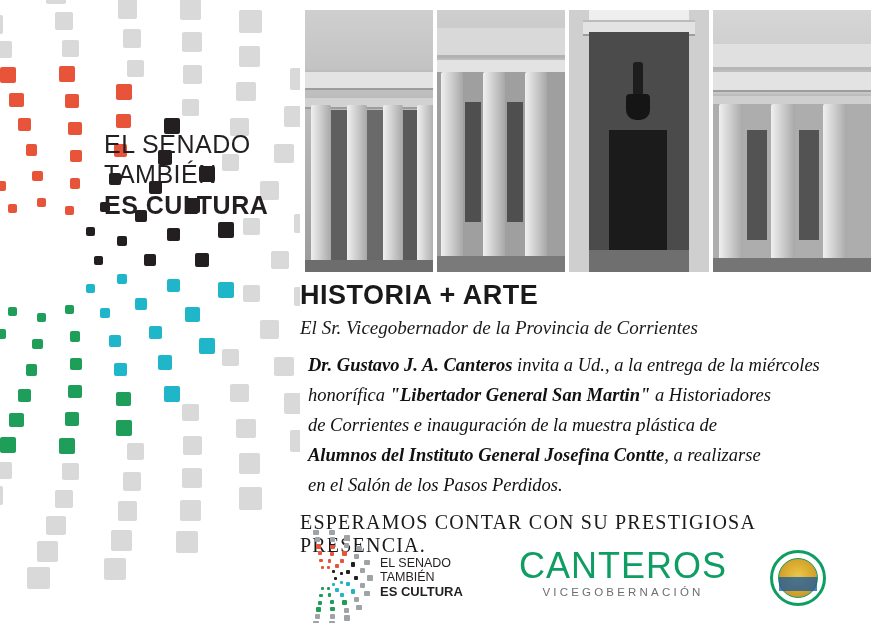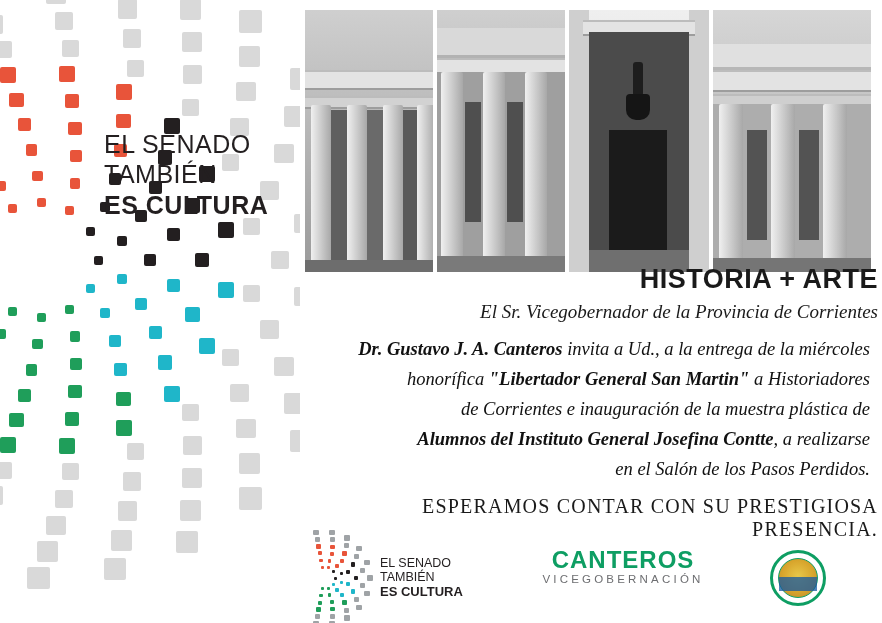--- a/index.html
+++ b/index.html
@@ -129,23 +129,23 @@
   }
   .floor {
     position: absolute;
     background: #6d6d6d;
   }
 
   
   .content {
     position: absolute;
     left: 300px;
-    top: 264px;
+    top: 280px;
     width: 578px;
-    text-align: right;
+    text-align: left;
   }
   .title {
     font-family: "Liberation Sans", sans-serif;
     font-weight: 700;
     font-size: 27px;
     color: #1a1a1a;
     letter-spacing: 0.5px;
     margin: 0 0 6px 0;
   }
   .subtitle {
@@ -217,22 +217,22 @@
     text-align: center;
     color: #0e9e63;
   }
   .f-logo2 .g {
     font-size: 21px;
     font-weight: 700;
     letter-spacing: 1px;
     line-height: 1;
   }
   .f-logo2 .c2 {
-    font-size: 24px;
-    font-weight: 700;
+    font-size: 36px;
+    font-weight: 400;
     letter-spacing: 1px;
     line-height: 1.02;
   }
   .f-logo2 .v {
     font-size: 11.5px;
     font-weight: 400;
     letter-spacing: 3.2px;
     color: #6d6e71;
     margin-top: 1px;
   }

